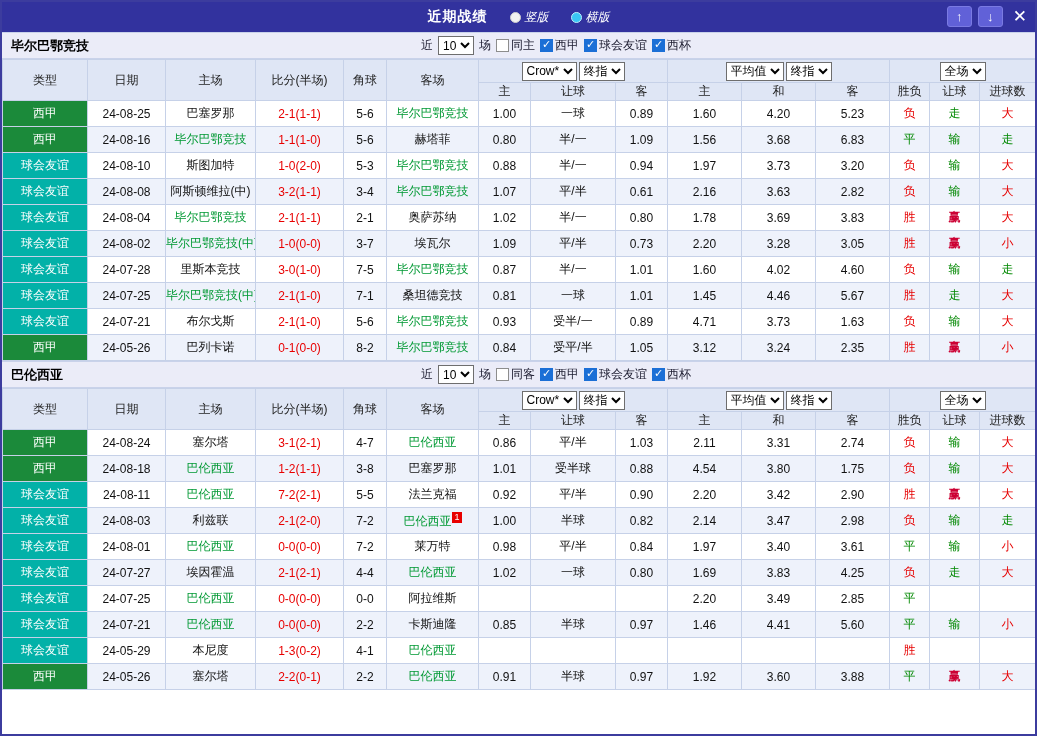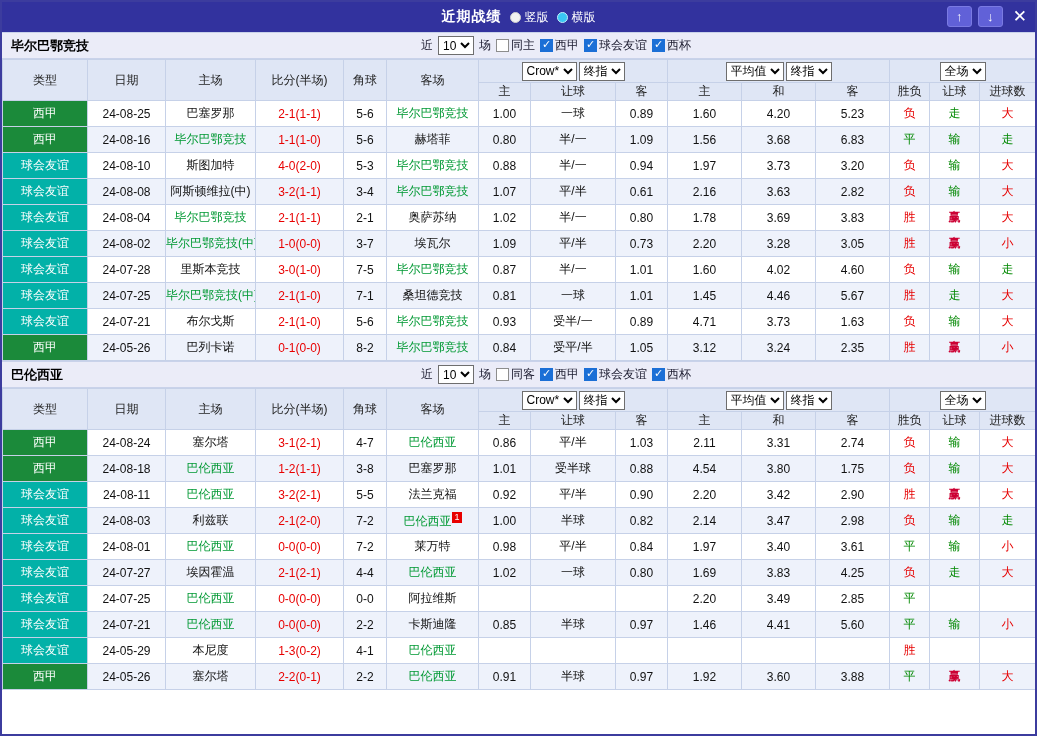--- a/index.html
+++ b/index.html
@@ -1,22 +1,22 @@
 <!DOCTYPE html>
 <html><head>
 <meta charset="utf-8">
 <style>
   * { box-sizing: border-box; }
   body { margin: 0; background: #fff; font-family: "Liberation Sans", "DejaVu Sans", sans-serif; }
   .frame { width: 1037px; height: 736px; border: 2px solid #3c3c9e; overflow: hidden; background: #fff; }
 
   .topbar { height: 30px; background: #32329e; display: flex; align-items: center; position: relative; color: #fff; padding: 0 8px; }
-  .tb-center { flex: 1; display: flex; justify-content: center; align-items: center; gap: 8px; }
+  .tb-center { flex: 1; display: flex; justify-content: center; align-items: center; gap: 22px; }
   .tb-title { font-weight: bold; font-size: 14px; letter-spacing: 1px; }
-  .radio-item { display: inline-flex; align-items: center; gap: 4px; font-size: 12px; cursor: pointer; }
+  .radio-item { display: inline-flex; align-items: center; gap: 4px; font-size: 12px; cursor: pointer; font-style: italic; }
   .rdot { width: 11px; height: 11px; border-radius: 50%; display: inline-block; }
   .rdot.v { background: #f2f2f2; border: 1px solid #cfcfcf; }
   .rdot.h { background: #39c7f4; border: 1px solid #bfeffc; }
   .tb-buttons { position: absolute; right: 8px; top: 4px; display: flex; align-items: center; gap: 6px; }
   .tb-btn { width: 25px; height: 21px; background: #6161d8; border: 1px solid #7a7ae2; border-radius: 3px; color: #fff; display: flex; align-items: center; justify-content: center; font-size: 13px; font-weight: bold; cursor: pointer; }
   .tb-close { font-size: 17px; font-weight: bold; color: #fff; cursor: pointer; margin-left: 4px; line-height: 21px; }
 
   .filterbar { height: 27px; background: #ebecf8; border-top: 1px solid #c9d2ea; border-bottom: 1px solid #c9d2ea; display: flex; align-items: center; padding: 0 9px; font-size: 12px; color: #1a1a2e; }
   .team-name { font-weight: bold; font-size: 13px; color: #000; }
   .filters { margin-left: auto; margin-right: 335px; display: flex; align-items: center; gap: 5px; white-space: nowrap; }
@@ -168,21 +168,21 @@
               <td>3.68</td>
               <td>6.83</td>
               <td class="res" style="color: rgb(0, 136, 0);">平</td>
               <td class="res" style="color: rgb(0, 136, 0);">输</td>
               <td class="res" style="color: rgb(0, 136, 0);">走</td>
             </tr>
             <tr>
               <td class="league" style="background: rgb(2, 177, 168);">球会友谊</td>
               <td>24-08-10</td>
               <td class="team">斯图加特</td>
-              <td class="score">4-0(2-0)</td>
+              <td class="score">1-0(2-0)</td>
               <td>5-3</td>
               <td class="team focal">毕尔巴鄂竞技</td>
               <td>0.88</td>
               <td>半/一</td>
               <td>0.94</td>
               <td>1.97</td>
               <td>3.73</td>
               <td>3.20</td>
               <td class="res" style="color: rgb(230, 0, 0);">负</td>
               <td class="res" style="color: rgb(0, 136, 0);">输</td>
@@ -409,21 +409,21 @@
               <td>3.80</td>
               <td>1.75</td>
               <td class="res" style="color: rgb(230, 0, 0);">负</td>
               <td class="res" style="color: rgb(0, 136, 0);">输</td>
               <td class="res" style="color: rgb(230, 0, 0);">大</td>
             </tr>
             <tr>
               <td class="league" style="background: rgb(2, 177, 168);">球会友谊</td>
               <td>24-08-11</td>
               <td class="team focal">巴伦西亚</td>
-              <td class="score">3-2(2-1)</td>
+              <td class="score">7-2(2-1)</td>
               <td>5-5</td>
               <td class="team">法兰克福</td>
               <td>0.92</td>
               <td>平/半</td>
               <td>0.90</td>
               <td>2.20</td>
               <td>3.42</td>
               <td>2.90</td>
               <td class="res" style="color: rgb(230, 0, 0);">胜</td>
               <td class="res" style="color: rgb(204, 0, 51); font-weight: bold;">赢</td>

